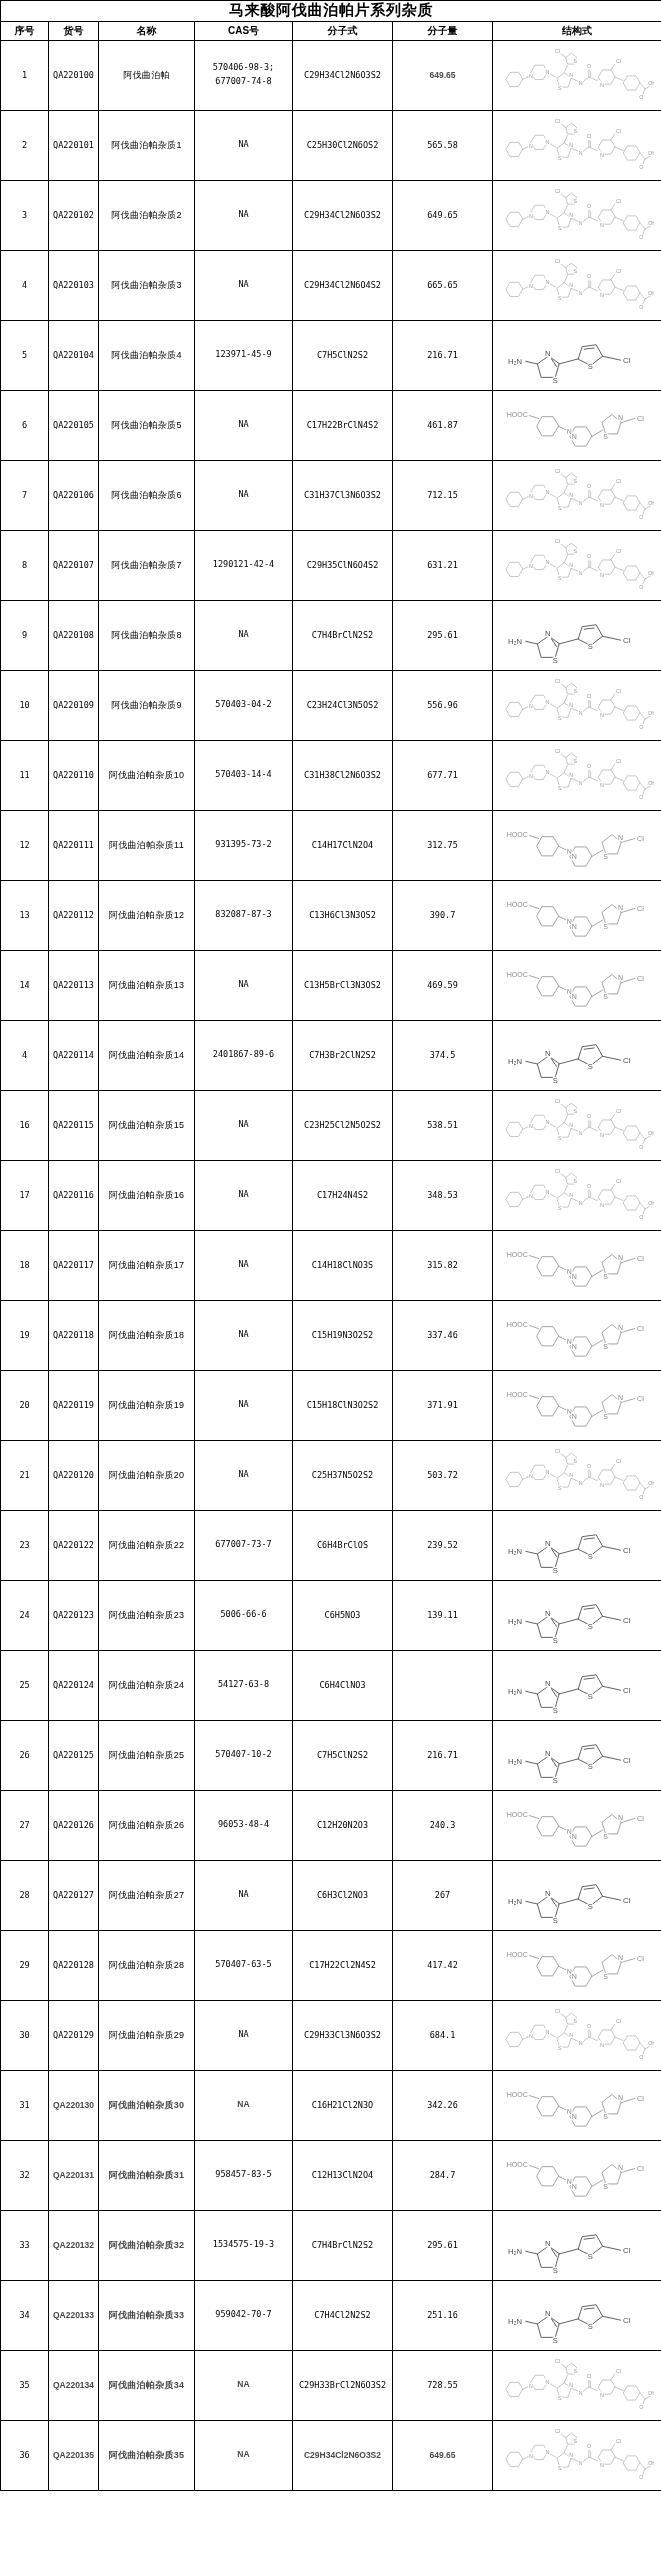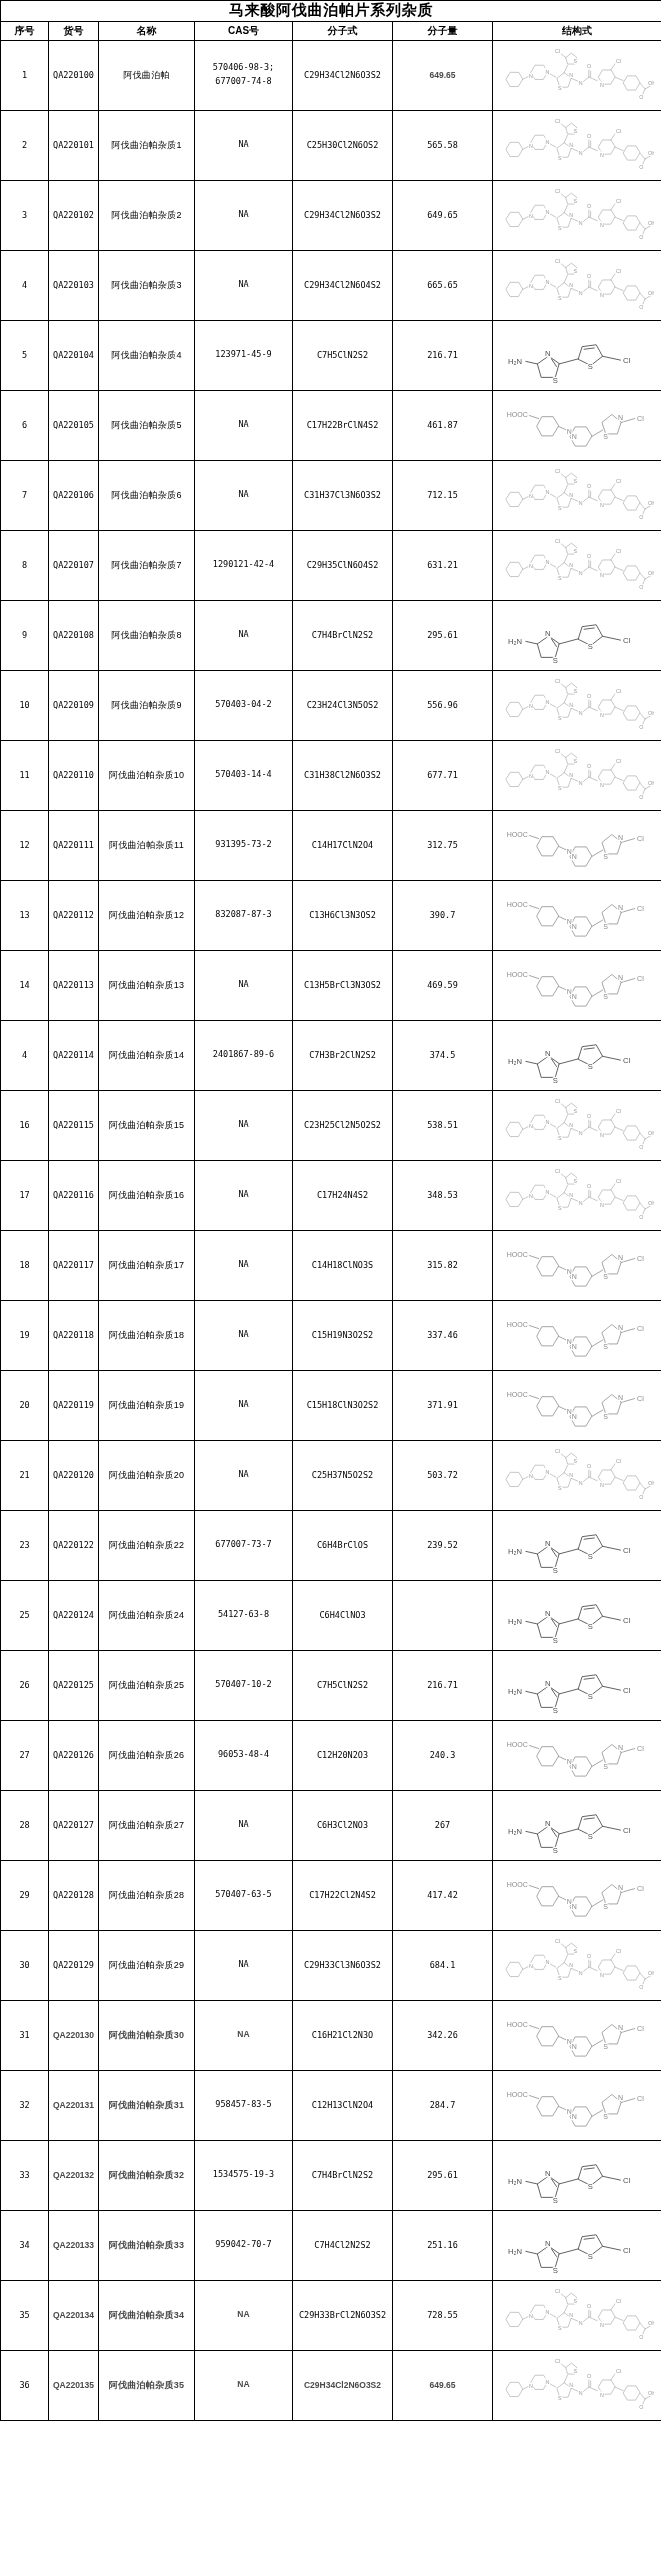--- a/index.html
+++ b/index.html
@@ -418,20 +418,33 @@
         <td class="c-cas">677007-73-7</td>
         <td class="c-formula">C6H4BrClOS</td>
         <td class="c-mw">239.52</td>
         <td class="c-structure">
           <svg class="mol" width="154" height="64" viewBox="0 0 236 98">
             <use href="#mol-simple"></use>
           </svg>
         </td>
       </tr>
       <tr>
+        <td class="c-no">24</td>
+        <td class="c-id">QA220123</td>
+        <td class="c-name">阿伐曲泊帕杂质23</td>
+        <td class="c-cas">5006-66-6</td>
+        <td class="c-formula">C6H5NO3</td>
+        <td class="c-mw">139.11</td>
+        <td class="c-structure">
+          <svg class="mol" width="154" height="64" viewBox="0 0 236 98">
+            <use href="#mol-simple"></use>
+          </svg>
+        </td>
+      </tr>
+      <tr>
         <td class="c-no">25</td>
         <td class="c-id">QA220124</td>
         <td class="c-name">阿伐曲泊帕杂质24</td>
         <td class="c-cas">54127-63-8</td>
         <td class="c-formula">C6H4ClNO3</td>
         <td class="c-mw"></td>
         <td class="c-structure">
           <svg class="mol" width="154" height="64" viewBox="0 0 236 98">
             <use href="#mol-simple"></use>
           </svg>

